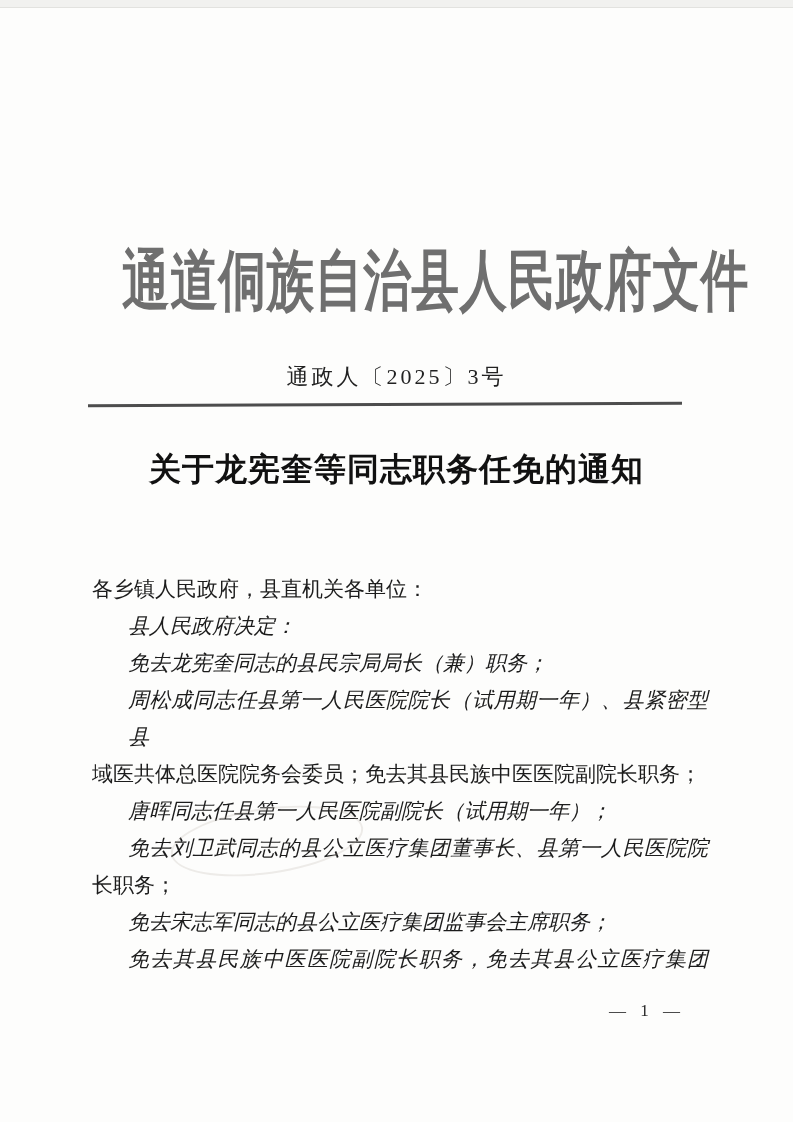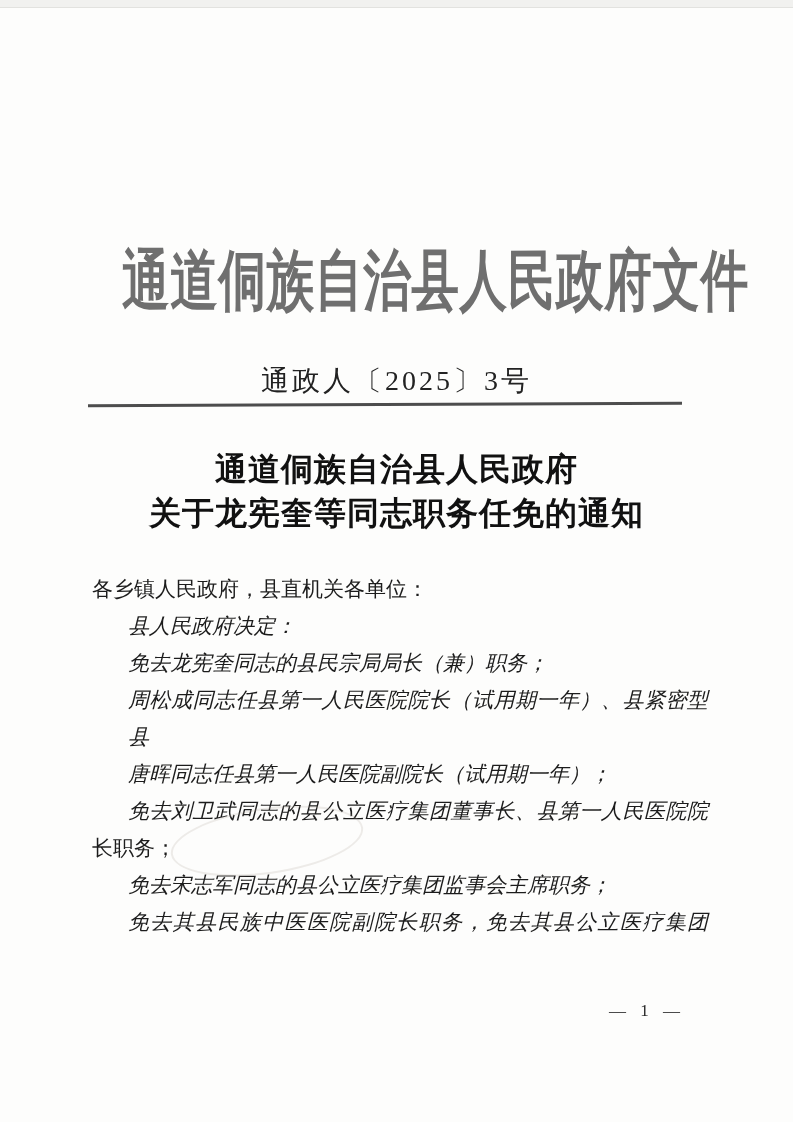--- a/index.html
+++ b/index.html
@@ -25,21 +25,21 @@
     display:inline-block;
     font-size:66px;font-weight:bold;
     color:var(--header_gray,#6f6f6f);
     transform:scaleX(0.72);
     transform-origin:center;
     letter-spacing:1px;
   }
   .doc-number{
     position:absolute;top:362px;left:0;width:100%;
     text-align:center;
-    font-size:28px;letter-spacing:3px;
+    font-size:22px;letter-spacing:3px;
     color:#222;
   }
   .header-rule{
     position:absolute;top:403px;left:88px;width:594px;height:3px;
     background:var(--rule,#4d4d4d);
     transform:rotate(-0.25deg);
   }
   .doc-title{
     position:absolute;top:447px;left:0;width:100%;
     text-align:center;font-weight:bold;
@@ -75,29 +75,29 @@
 
   <div class="header-title">
     <span class="condense">通道侗族自治县人民政府文件</span>
   </div>
 
   <div class="doc-number">通政人〔2025〕3号</div>
 
   <div class="header-rule"></div>
 
   <div class="doc-title">
-    <div>通道侗族自治县人民政府</div>
     <div>关于龙宪奎等同志职务任免的通知</div>
   </div>
 
   <div class="body-text">
     <div class="body-line">各乡镇人民政府，县直机关各单位：</div>
     <div class="body-line indent">县人民政府决定：</div>
     <div class="body-line indent">免去龙宪奎同志的县民宗局局长（兼）职务；</div>
     <div class="body-line indent stretch">周松成同志任县第一人民医院院长（试用期一年）、县紧密型县</div>
+    <div class="body-line">域医共体总医院院务会委员；免去其县民族中医医院副院长职务；</div>
     <div class="body-line indent">唐晖同志任县第一人民医院副院长（试用期一年）；</div>
     <div class="body-line indent stretch">免去刘卫武同志的县公立医疗集团董事长、县第一人民医院院</div>
     <div class="body-line">长职务；</div>
     <div class="body-line indent">免去宋志军同志的县公立医疗集团监事会主席职务；</div>
     <div class="body-line indent stretch">免去其县民族中医医院副院长职务，免去其县公立医疗集团</div>
   </div>
 
   <div class="stamp-artifact"></div>
 
   <div class="page-number">— 1 —</div>

